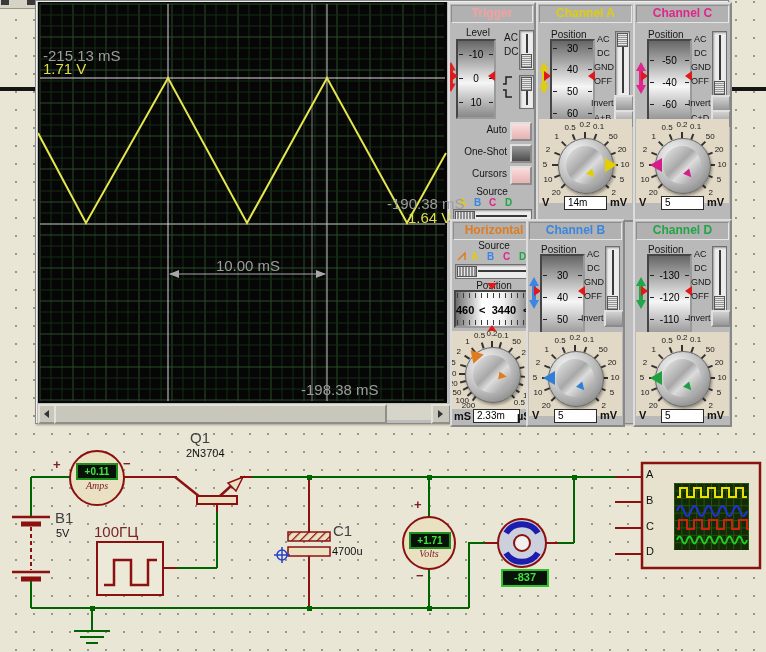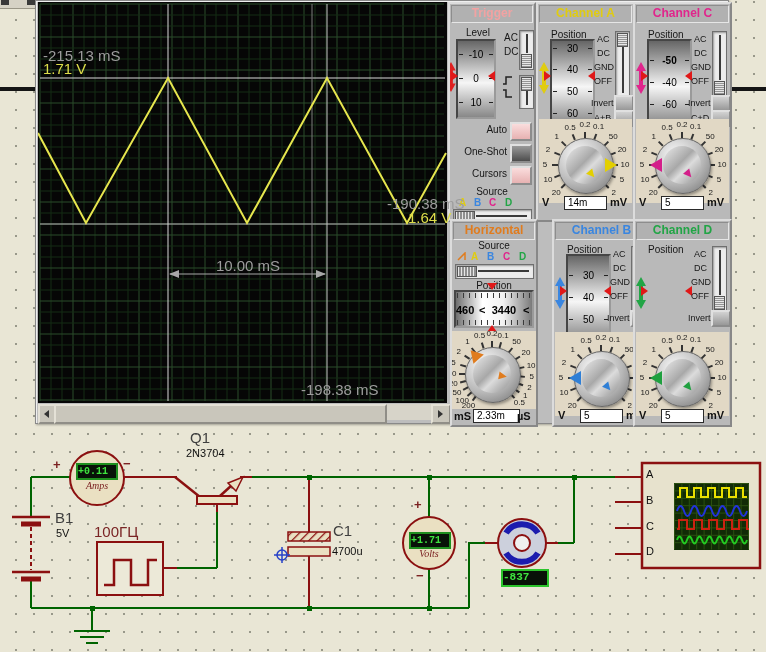--- a/index.html
+++ b/index.html
@@ -79,21 +79,21 @@
           background:linear-gradient(135deg,#ececec,#a8a8a8 45%,#dcdcdc 60%,#8d8d8d)}
   .kbig{position:absolute;width:0;height:0;border-left:7px solid transparent;
         border-right:7px solid transparent;border-bottom:12px solid #000}
   .ksmall{position:absolute;width:0;height:0;border-left:4px solid transparent;
           border-right:4px solid transparent;border-bottom:8px solid #000}
   .val{position:absolute;background:#fff;border:1px solid #2a2a2a;font-size:10px;line-height:12px;padding-left:3px}
   .unit{position:absolute;font-size:11px;font-weight:bold;color:#111}
   
   #circuit{position:absolute;left:0;top:0;z-index:2}
   .lcd{position:absolute;background:#081208;border:2px solid #1e8f1e;color:#3fe43f;z-index:3;
-       font-family:Liberation Mono, monospace;font-size:10px;font-weight:bold;line-height:13px}
+       font-family:Liberation Sans, sans-serif;font-size:10px;font-weight:bold;text-align:center;line-height:13px}
   .reflbl{position:absolute;font-size:15px;color:#3f3f3f;z-index:3;white-space:nowrap}
   .vallbl{position:absolute;font-size:11px;color:#101010;z-index:3;white-space:nowrap}
   .genlbl{position:absolute;font-size:15px;color:#7a2424;z-index:3;white-space:nowrap}
   .meterunit{position:absolute;font-size:10px;font-style:italic;color:#7c2222;z-index:3;
              font-family:"Liberation Serif",serif;text-align:center}
   .pm{position:absolute;font-size:13px;font-weight:bold;color:#7c2222;z-index:3}
   .pinlbl{position:absolute;font-size:11px;color:#101010;z-index:3}
 </style>
 </head>
 <body>
@@ -443,21 +443,21 @@
       </div>
     <span class="unit" style="left:4px;top:192px">V</span>
     <div class="val" style="left:26px;top:192px;width:38px;height:12px">14m</div>
     <span class="unit" style="left:72px;top:192px">mV</span>
   </div>
 
   <div class="panel" style="left:597px;top:1px;width:95px;height:216px">
     <div class="ptitle t-c">Channel C</div>
     <span class="lbl" style="left:13px;top:25px">Position</span>
     <div class="vslider" style="left:12px;top:35px;width:41px;height:83px">
-        <span class="pos-lab" style="top: 14px; font-weight: bold;">-50</span>
+        <span class="pos-lab" style="top: 14px;">-50</span>
         <span class="pos-lab" style="top: 36px;">-40</span>
         <span class="pos-lab" style="top: 58px;">-60</span>
       </div>
     <svg class="dblarrow" style="left:1px;top:58px" width="10" height="32" viewBox="0 0 10 32">
         <path class="fill-c" d="M5,0 L10,9 H7 V23 H10 L5,32 L0,23 H3 V9 H0 Z"></path>
       </svg>
     <div class="tri tri-r" style="left:6px;top:67px"></div>
     <div class="tri tri-l" style="left:50px;top:67px"></div>
     <span class="lbl sm" style="left:59px;top:30px">AC</span>
     <span class="lbl sm" style="left:59px;top:44px">DC</span>
@@ -572,21 +572,21 @@
         <div class="kouter" style="left: 13px; top: 16px;"></div>
         <div class="kinner" style="left: 21px; top: 24px;"></div>
         <div class="kbig" style="left: 33px; top: 37px; border-bottom-color: rgb(224, 124, 30); transform: rotate(-42deg) translateY(-26px);"></div>
         <div class="ksmall" style="left: 35px; top: 39px; border-bottom-color: rgb(224, 124, 30); transform: rotate(100deg) translateY(-12px);"></div>
       </div>
     <span class="unit" style="left:2px;top:189px">mS</span>
     <div class="val" style="left:21px;top:188px;width:42px;height:12px">2.33m</div>
     <span class="unit" style="left:65px;top:189px">µS</span>
   </div>
 
-  <div class="panel" style="left:516px;top:218px;width:95px;height:204px">
+  <div class="panel" style="left:490px;top:218px;width:95px;height:204px">
     <div class="ptitle t-b">Channel B</div>
     <span class="lbl" style="left:13px;top:23px">Position</span>
     <div class="vslider" style="left:12px;top:33px;width:41px;height:83px">
         <span class="pos-lab" style="top: 14px;">30</span>
         <span class="pos-lab" style="top: 36px;">40</span>
         <span class="pos-lab" style="top: 58px;">50</span>
       </div>
     <svg class="dblarrow" style="left:1px;top:56px" width="10" height="32" viewBox="0 0 10 32">
         <path class="fill-b" d="M5,0 L10,9 H7 V23 H10 L5,32 L0,23 H3 V9 H0 Z"></path>
       </svg>
@@ -635,20 +635,25 @@
         <div class="ksmall" style="left: 41px; top: 42px; border-bottom-color: rgb(47, 127, 214); transform: rotate(140deg) translateY(-12px);"></div>
       </div>
     <span class="unit" style="left:4px;top:188px">V</span>
     <div class="val" style="left:26px;top:188px;width:38px;height:12px">5</div>
     <span class="unit" style="left:72px;top:188px">mV</span>
   </div>
 
   <div class="panel" style="left:597px;top:218px;width:95px;height:204px">
     <div class="ptitle t-d">Channel D</div>
     <span class="lbl" style="left:13px;top:23px">Position</span>
+    <div class="vslider" style="left:12px;top:33px;width:41px;height:83px">
+        <span class="pos-lab" style="top: 14px;">-130</span>
+        <span class="pos-lab" style="top: 36px;">-120</span>
+        <span class="pos-lab" style="top: 58px;">-110</span>
+      </div>
     <svg class="dblarrow" style="left:1px;top:56px" width="10" height="32" viewBox="0 0 10 32">
         <path class="fill-d" d="M5,0 L10,9 H7 V23 H10 L5,32 L0,23 H3 V9 H0 Z"></path>
       </svg>
     <div class="tri tri-r" style="left:6px;top:65px"></div>
     <div class="tri tri-l" style="left:50px;top:65px"></div>
     <span class="lbl sm" style="left:59px;top:28px">AC</span>
     <span class="lbl sm" style="left:59px;top:42px">DC</span>
     <span class="lbl sm" style="left:56px;top:56px">GND</span>
     <span class="lbl sm" style="left:56px;top:70px">OFF</span>
     <div class="minislider" style="left:77px;top:25px;width:13px;height:64px">

